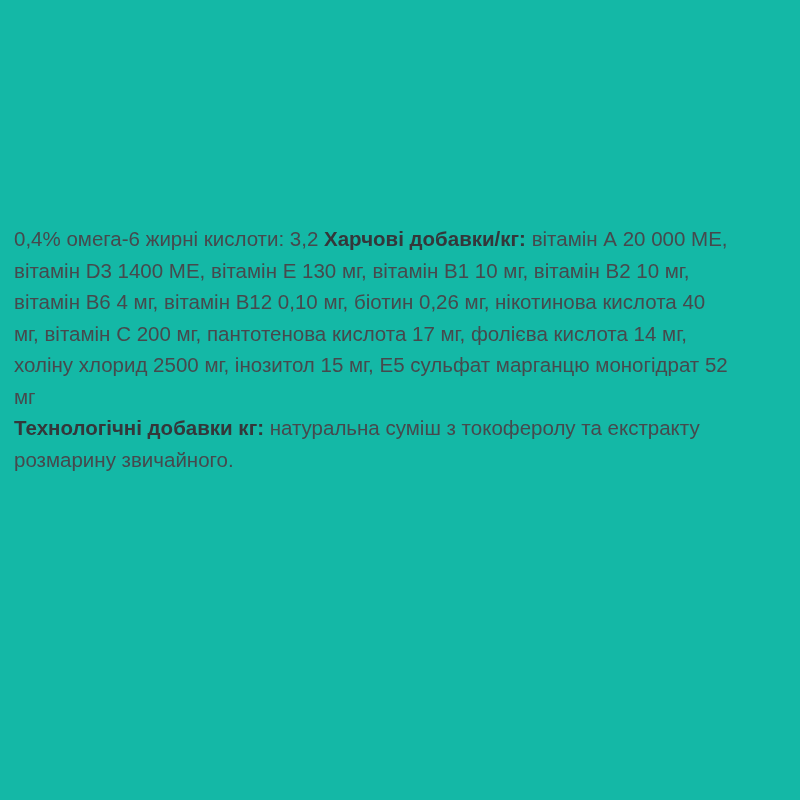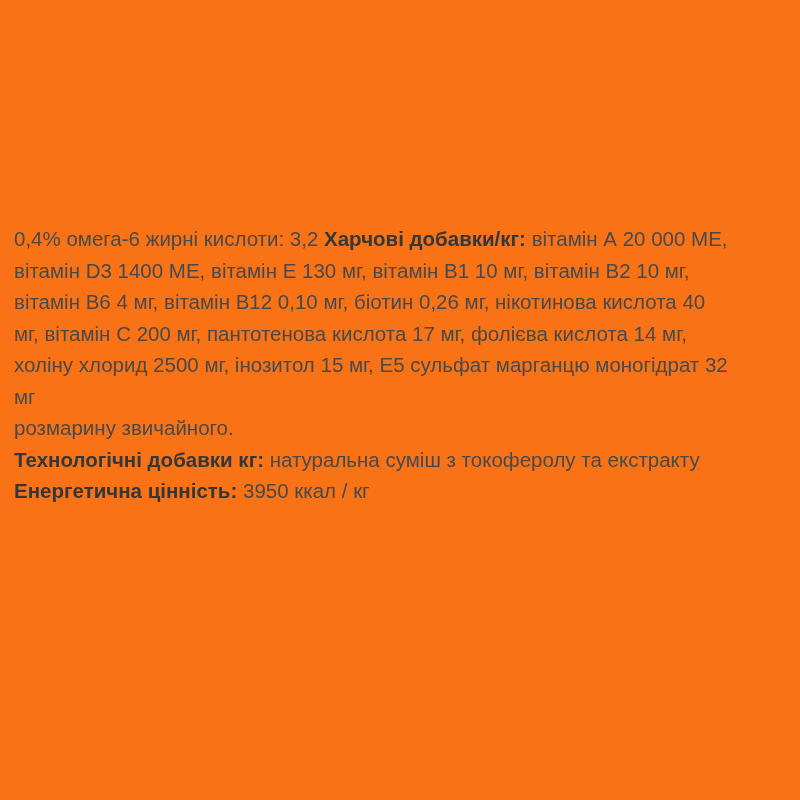--- a/index.html
+++ b/index.html
@@ -7,21 +7,21 @@
     padding: 0;
     background: #ffffff;
     width: 800px;
     height: 800px;
     overflow: hidden;
   }
   .page {
     position: relative;
     width: 800px;
     height: 800px;
-    background: #f97316;
+    background: #14b8a6;
     font-family: "Liberation Sans", "DejaVu Sans", sans-serif;
   }
   .text-block {
     position: absolute;
     left: 14px;
     top: 223px;
     width: 780px;
     font-size: 20.5px;
     line-height: 31.5px;
     color: #46494d;
@@ -42,24 +42,21 @@
 </head>
 <body style="background: rgb(255, 255, 255);">
 
 <div class="page">
   <div class="text-block" id="nutrition-text" style="color: rgb(70, 73, 77);">
       <div class="para">
         <div class="text-line"><span>0,4% омега-6 жирні кислоти: 3,2 </span><strong style="color: rgb(52, 55, 58);">Харчові добавки/кг:</strong><span> вітамін А 20 000 МЕ,</span></div>
         <div class="text-line"><span>вітамін D3 1400 МЕ, вітамін Е 130 мг, вітамін В1 10 мг, вітамін В2 10 мг,</span></div>
         <div class="text-line"><span>вітамін В6 4 мг, вітамін В12 0,10 мг, біотин 0,26 мг, нікотинова кислота 40</span></div>
         <div class="text-line"><span>мг, вітамін С 200 мг, пантотенова кислота 17 мг, фолієва кислота 14 мг,</span></div>
-        <div class="text-line"><span>холіну хлорид 2500 мг, інозитол 15 мг, Е5 сульфат марганцю моногідрат 32</span></div>
+        <div class="text-line"><span>холіну хлорид 2500 мг, інозитол 15 мг, Е5 сульфат марганцю моногідрат 52</span></div>
         <div class="text-line"><span>мг</span></div>
       </div>
       <div class="para">
+        <div class="text-line"><strong style="color: rgb(52, 55, 58);">Технологічні добавки кг:</strong><span> натуральна суміш з токоферолу та екстракту</span></div>
         <div class="text-line"><span>розмарину звичайного.</span></div>
-        <div class="text-line"><strong style="color: rgb(52, 55, 58);">Технологічні добавки кг:</strong><span> натуральна суміш з токоферолу та екстракту</span></div>
-      </div>
-      <div class="para">
-        <div class="text-line"><strong style="color: rgb(52, 55, 58);">Енергетична цінність:</strong><span> 3950 ккал / кг</span></div>
       </div>
     </div>
 </div>
 
 </body></html>

